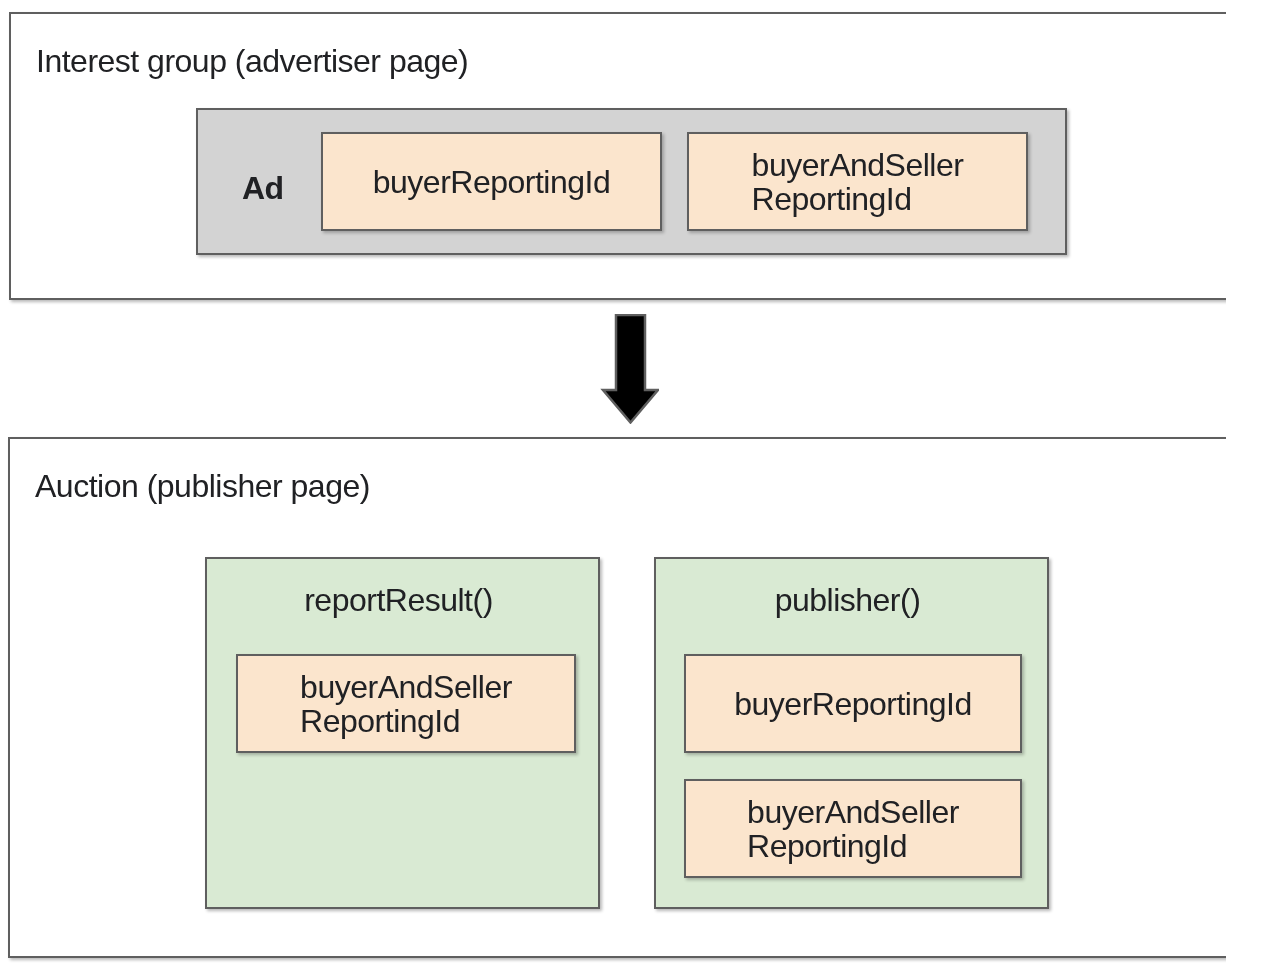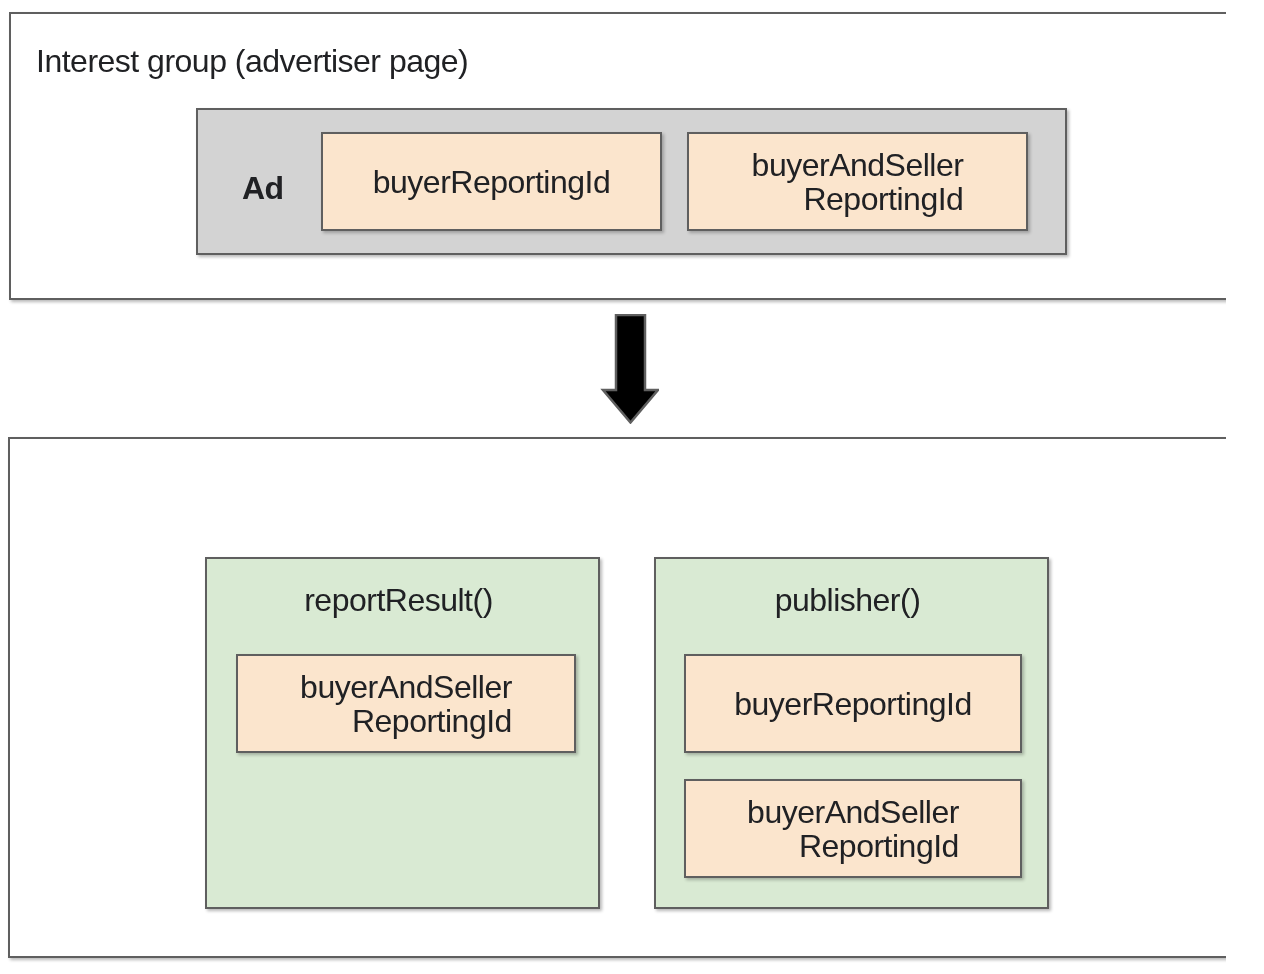--- a/index.html
+++ b/index.html
@@ -50,21 +50,21 @@
     margin-top: 14px;
   }
   .field {
     position: absolute;
     background: #fbe5cd;
     border: 2px solid #5f5f5f;
     box-shadow: 2px 2px 3px rgba(0,0,0,0.25);
     display: flex;
     align-items: center;
     justify-content: center;
-    text-align: right;
+    text-align: left;
   }
   .field-label {
     font-size: 32px;
     line-height: 34px;
     white-space: pre-line;
   }
   .field-a1 { left: 123px; top: 22px; width: 341px; height: 99px; }
   .field-a2 { left: 489px; top: 22px; width: 341px; height: 99px; }
   .arrow-svg {
     position: absolute;
@@ -111,20 +111,21 @@
 ReportingId</span>
       </div>
     </div>
   </section>
 
   <svg class="arrow-svg" viewBox="0 0 60 110" aria-hidden="true">
     <polygon points="17,1 46,1 46,76 59,76 31.5,108.5 4,76 17,76" fill="#000000" stroke="#5f5f5f" stroke-width="2.5" stroke-linejoin="miter"></polygon>
   </svg>
 
   <section class="outer-box box2">
+    <h2 class="section-title">Auction (publisher page)</h2>
 
     <div class="func-box func-left">
       <div class="func-label">reportResult()</div>
 
       <div class="field field-rr1">
         <span class="field-label">buyerAndSeller
 ReportingId</span>
       </div>
     </div>
 

